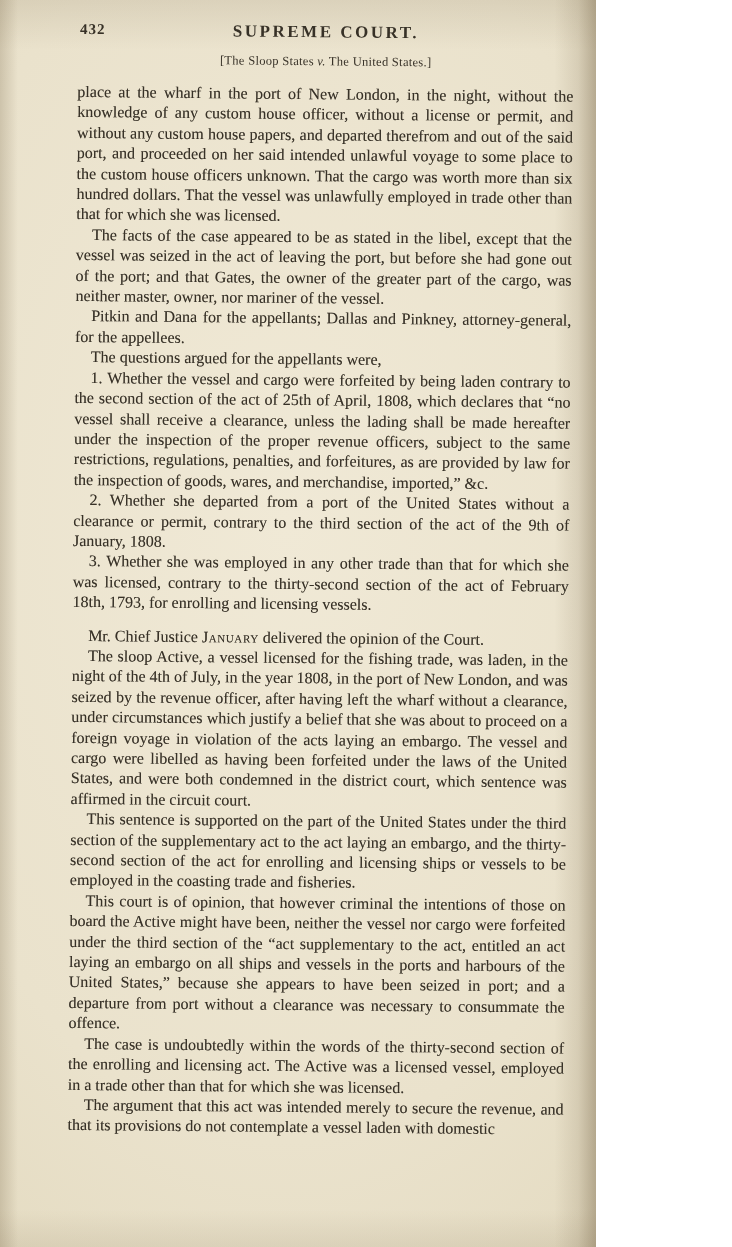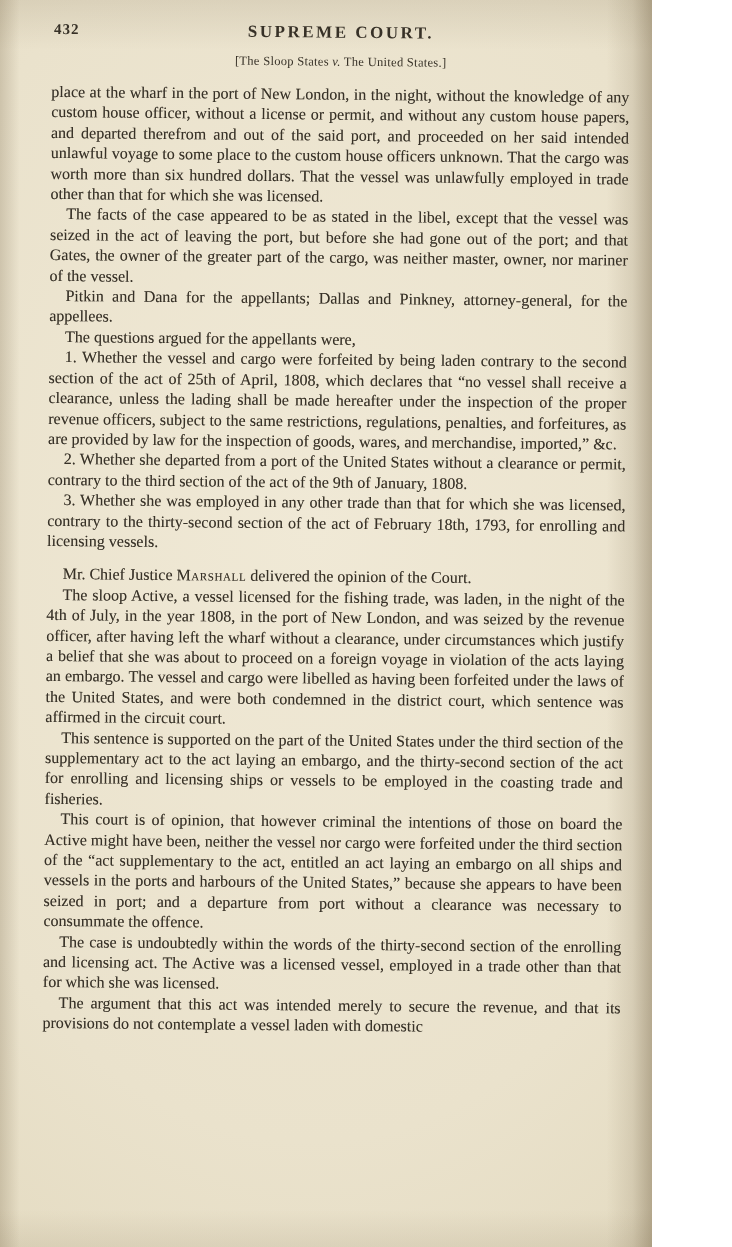--- a/index.html
+++ b/index.html
@@ -3,30 +3,31 @@
 <meta charset="utf-8">
 <style>
   * { box-sizing: border-box; }
   html, body { margin: 0; padding: 0; }
   body {
     width: 732px; height: 1247px; overflow: hidden;
     font-family: "Liberation Serif", "DejaVu Serif", serif;
   }
   .page {
     position: relative;
-    width: 652px; height: 1247px;
+    width: 596px; height: 1247px;
     background-color: #eae2cc;
     background-image:
       linear-gradient(to left,  rgba(104,86,56,0.40) 0%, rgba(104,86,56,0.14) 3%, rgba(104,86,56,0) 7%),
       linear-gradient(to right, rgba(104,86,56,0.22) 0%, rgba(104,86,56,0) 3%),
       linear-gradient(to bottom, rgba(104,86,56,0.12) 0%, rgba(104,86,56,0) 4%),
       linear-gradient(to top,    rgba(104,86,56,0.10) 0%, rgba(104,86,56,0) 3%),
       radial-gradient(ellipse 120% 90% at 48% 42%, #f0e9d6 0%, #eae2cc 55%, #dfd5b8 100%);
     color: #373127;
     overflow: hidden;
+    padding-left: 26px;
   }
   .tilt {
     transform: rotate(0.55deg);
     transform-origin: 60px 30px;
     padding: 20px 22px 0 52px;
   }
   .page-header { position: relative; height: 26px; }
   .page-number {
     position: absolute; left: 2px; top: 1px;
     font-size: 15px; font-weight: bold; letter-spacing: 1px;
@@ -65,21 +66,21 @@
 
     <div class="body-text">
       <p class="para no-indent">place at the wharf in the port of New London, in the night, without the knowledge of any custom house officer, without a license or permit, and without any custom house papers, and departed therefrom and out of the said port, and proceeded on her said intended unlawful voyage to some place to the custom house officers unknown. That the cargo was worth more than six hundred dollars. That the vessel was unlawfully employed in trade other than that for which she was licensed.</p>
       <p class="para">The facts of the case appeared to be as stated in the libel, except that the vessel was seized in the act of leaving the port, but before she had gone out of the port; and that Gates, the owner of the greater part of the cargo, was neither master, owner, nor mariner of the vessel.</p>
       <p class="para">Pitkin and Dana for the appellants; Dallas and Pinkney, attorney-general, for the appellees.</p>
       <p class="para">The questions argued for the appellants were,</p>
       <p class="para">1. Whether the vessel and cargo were forfeited by being laden contrary to the second section of the act of 25th of April, 1808, which declares that “no vessel shall receive a clearance, unless the lading shall be made hereafter under the inspection of the proper revenue officers, subject to the same restrictions, regulations, penalties, and forfeitures, as are provided by law for the inspection of goods, wares, and merchandise, imported,” &amp;c.</p>
       <p class="para">2. Whether she departed from a port of the United States without a clearance or permit, contrary to the third section of the act of the 9th of January, 1808.</p>
       <p class="para">3. Whether she was employed in any other trade than that for which she was licensed, contrary to the thirty-second section of the act of February 18th, 1793, for enrolling and licensing vessels.</p>
 
-      <p class="para opinion"><span>Mr. Chief Justice </span><span class="smallcaps">Marshall</span><span> delivered the opinion of the Court.</span></p>
+      <p class="para opinion"><span>Mr. Chief Justice </span><span class="smallcaps">January</span><span> delivered the opinion of the Court.</span></p>
 
       <p class="para">The sloop Active, a vessel licensed for the fishing trade, was laden, in the night of the 4th of July, in the year 1808, in the port of New London, and was seized by the revenue officer, after having left the wharf without a clearance, under circumstances which justify a belief that she was about to proceed on a foreign voyage in violation of the acts laying an embargo. The vessel and cargo were libelled as having been forfeited under the laws of the United States, and were both condemned in the district court, which sentence was affirmed in the circuit court.</p>
       <p class="para">This sentence is supported on the part of the United States under the third section of the supplementary act to the act laying an embargo, and the thirty-second section of the act for enrolling and licensing ships or vessels to be employed in the coasting trade and fisheries.</p>
       <p class="para">This court is of opinion, that however criminal the intentions of those on board the Active might have been, neither the vessel nor cargo were forfeited under the third section of the “act supplementary to the act, entitled an act laying an embargo on all ships and vessels in the ports and harbours of the United States,” because she appears to have been seized in port; and a departure from port without a clearance was necessary to consummate the offence.</p>
       <p class="para">The case is undoubtedly within the words of the thirty-second section of the enrolling and licensing act. The Active was a licensed vessel, employed in a trade other than that for which she was licensed.</p>
       <p class="para">The argument that this act was intended merely to secure the revenue, and that its provisions do not contemplate a vessel laden with domestic</p>
     </div>
 
   </div>
 </div>

